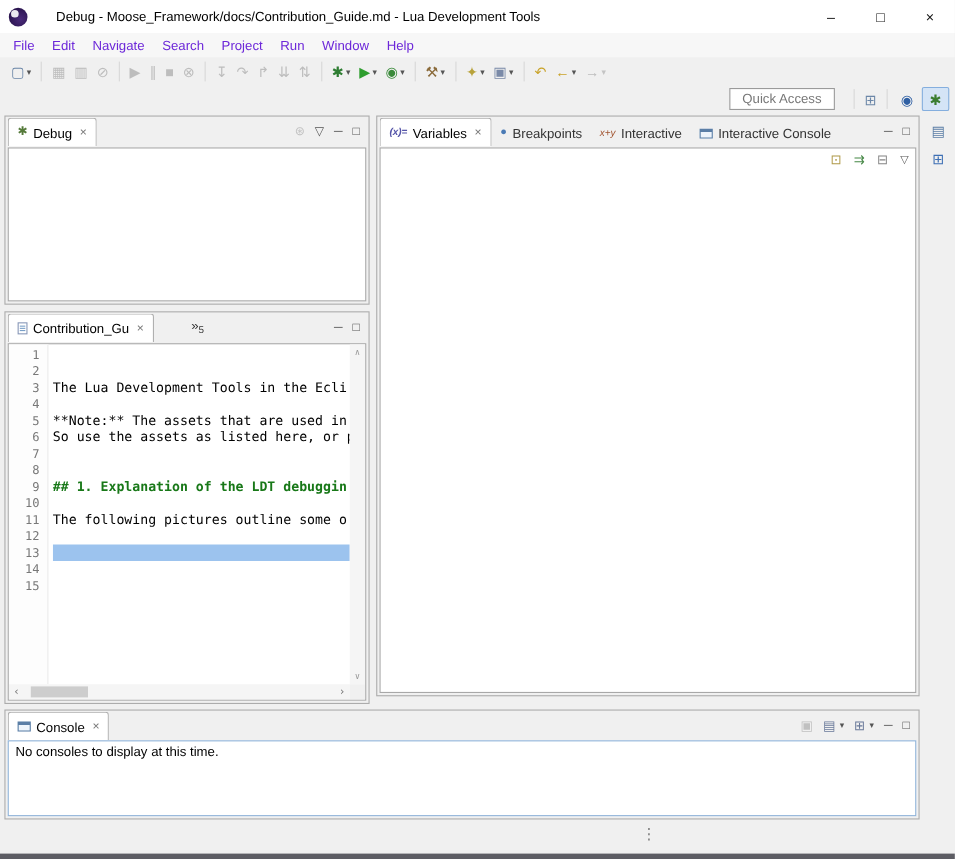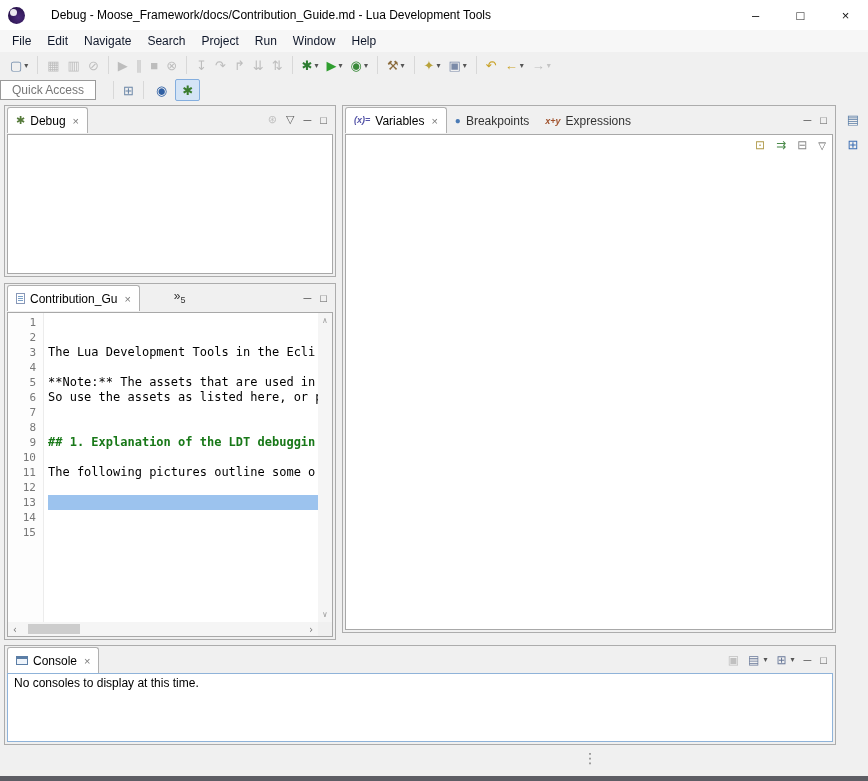--- a/index.html
+++ b/index.html
@@ -9,32 +9,32 @@
   
   .titlebar{position:absolute;top:0;left:0;right:0;height:30px;background:#fff;display:flex;align-items:center;padding-left:8px}
   .logo{width:17px;height:17px;border-radius:50%;background:radial-gradient(circle at 62% 62%, #4a2a7a, #1d0b3d);position:relative;flex:0 0 auto}
   .logo::after{content:"";position:absolute;left:2px;top:2px;width:7px;height:7px;border-radius:50%;background:rgba(255,255,255,.9)}
   .wtitle{margin-left:26px;font-size:12px;white-space:nowrap}
   .win-controls{margin-left:auto;display:flex;height:30px}
   .wc{width:45px;display:flex;align-items:center;justify-content:center;font-size:13px;color:#111}
 
   
   .menubar{position:absolute;top:30px;left:0;right:0;height:22px;background:#f7f7f7;display:flex;align-items:center;padding-left:4px}
-  .menu-item{padding:3px 8px;color:#0f172a}
+  .menu-item{padding:3px 8px;color:#6d28d9}
 
   
   .toolbar{position:absolute;top:52px;left:0;right:0;height:26px;display:flex;align-items:center;padding-left:6px}
   .tb-btn{display:inline-flex;align-items:center;height:22px;padding:0 3px;margin:0 1px;border-radius:2px}
   .tb-glyph{font-size:13px;line-height:1;color:#4a5a6a}
   .tb-btn.dim .tb-glyph{color:#bdbdbd !important}
   .tb-dd{font-size:8px;color:#555;margin-left:2px}
   .tb-btn.dim .tb-dd{color:#c4c4c4}
   .tb-sep{width:1px;height:18px;background:#d8d8d8;margin:0 5px;flex:0 0 auto}
 
-  .toolbar2{position:absolute;top:78px;left:0;right:0;height:24px;display:flex;align-items:center;padding-right:4px}
+  .toolbar2{position:absolute;top:78px;left:0;right:0;height:24px;display:flex;align-items:center;justify-content:flex-end;padding-right:4px}
   .qa{border:1px solid #9a9a9a;background:#fff;color:#777;padding:2px 11px;margin-right:12px;font-size:12px}
   .persp-btn{display:inline-flex;align-items:center;height:22px;padding:0 6px;margin:0 1px;font-size:13px}
   .persp-btn.active{background:#d4e4f6;border:1px solid #84aede;border-radius:2px}
   .persp-ldt{color:#2f5fa3}
   .persp-debug{color:#3a7d2f}
   .open-persp{color:#6c87a8;font-size:13px;padding:0 4px}
 
   
   .panel{position:absolute;background:#f0f0f0;border:1px solid #acacac}
   .phdr{height:27px;display:flex;align-items:flex-end;padding-left:2px;position:relative}
@@ -44,21 +44,21 @@
   .hdr-btns{margin-left:auto;display:flex;align-items:center;gap:9px;padding-right:8px;color:#555;font-size:11px;height:100%}
   .hdr-btn{cursor:default}
   .hdr-btn.dim{color:#c0c0c0}
   .pbody{position:absolute;left:2px;right:2px;bottom:2px;top:28px;background:#fff;border:1px solid #a8a8a8}
 
   
   .tab-ic{display:inline-block;line-height:1}
   .bug-ic{color:#557a3a;font-size:11px}
   .vars-ic{font-size:9px;font-style:italic;color:#5555a8;font-weight:bold}
   .bp-ic{font-size:10px;color:#4a7ab5}
-  .expr-ic{font-size:9px;font-style:italic;color:#a0522d;font-weight:bold}
+  .expr-ic{font-size:9px;font-style:italic;color:#a0522d;font-weight:normal}
   .console-glyph{display:inline-block;width:12px;height:9px;border:1px solid #5b7ea6;border-top:3px solid #5b7ea6;background:#eef4fb}
   .file-icon{display:inline-block;width:9px;height:11px;border:1px solid #8898b8;background:#fff;position:relative}
   .file-icon::after{content:"";position:absolute;left:1px;top:2px;width:5px;height:1px;background:#7aa0c8;box-shadow:0 2px 0 #7aa0c8,0 4px 0 #7aa0c8}
 
   
   #debug-panel{left:4px;top:105px;width:332px;height:172px}
 
   
   #editor-panel{left:4px;top:283px;width:332px;height:357px}
   .tab-overflow{margin-left:30px;display:inline-flex;align-items:flex-start;height:22px;padding:0 4px;color:#333}
@@ -307,21 +307,25 @@
       <span class="tab-ic vars-ic">(x)=</span>
       <span>Variables</span>
       <span class="tclose">×</span>
     </div>
     <div class="tab">
       <span class="tab-ic bp-ic">●</span>
       <span>Breakpoints</span>
     </div>
     <div class="tab">
       <span class="tab-ic expr-ic">x+y</span>
-      <span>Expressions</span>
+      <span>Interactive</span>
+    </div>
+    <div class="tab">
+      <span class="console-glyph"></span>
+      <span>Interactive Console</span>
     </div>
     <div class="hdr-btns">
       <span class="hdr-btn">─</span>
       <span class="hdr-btn">□</span>
     </div>
   </div>
   <div class="pbody">
     <div class="vtoolbar">
       <span class="g1">⊡</span>
       <span class="g2">⇉</span>

